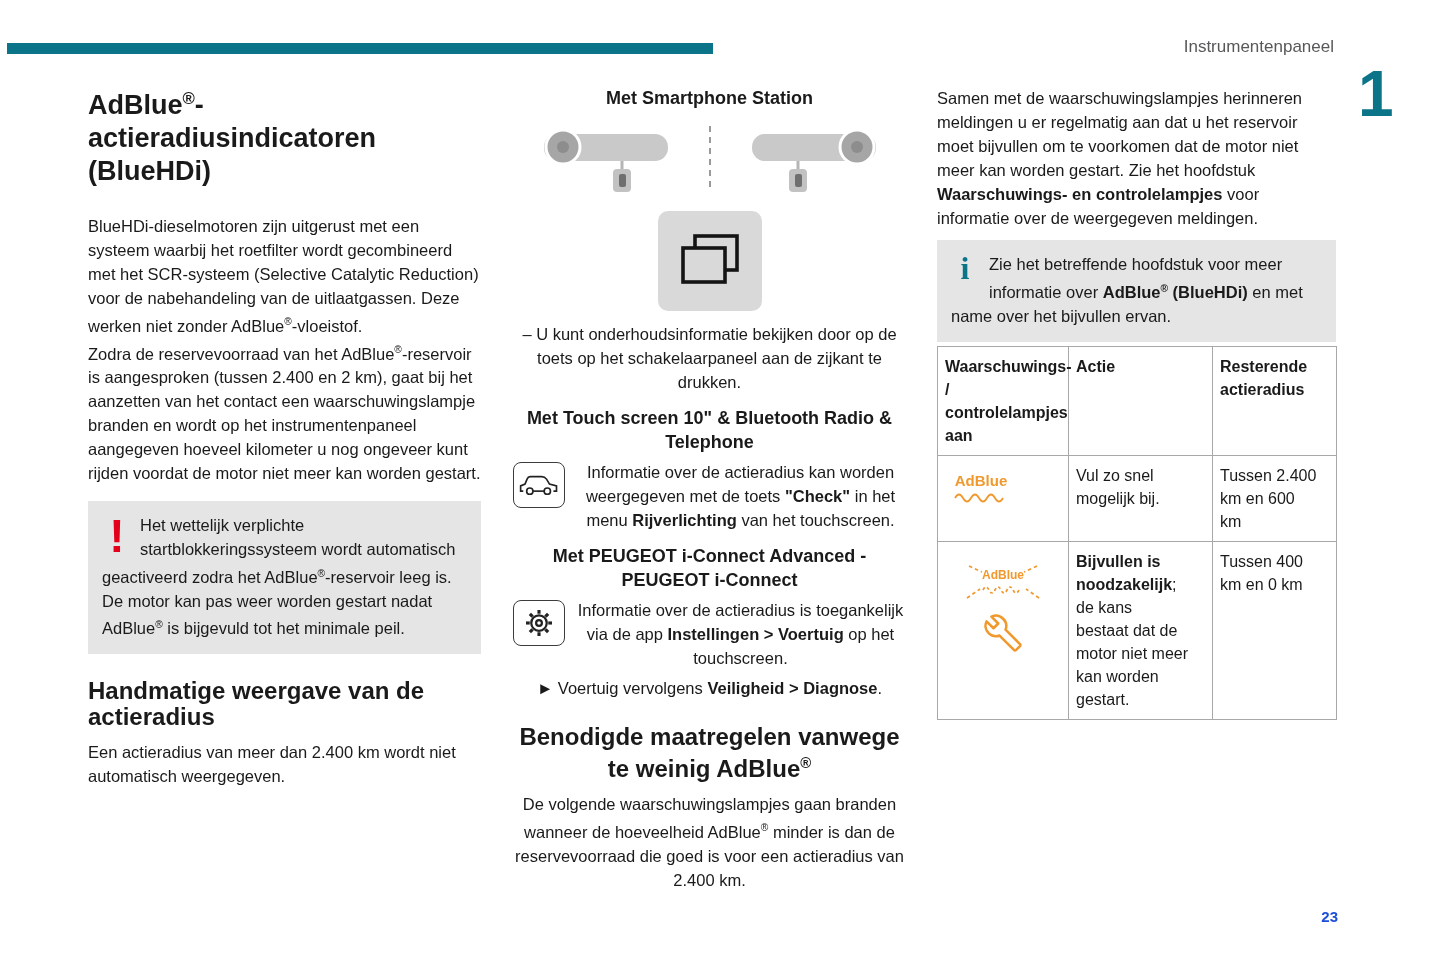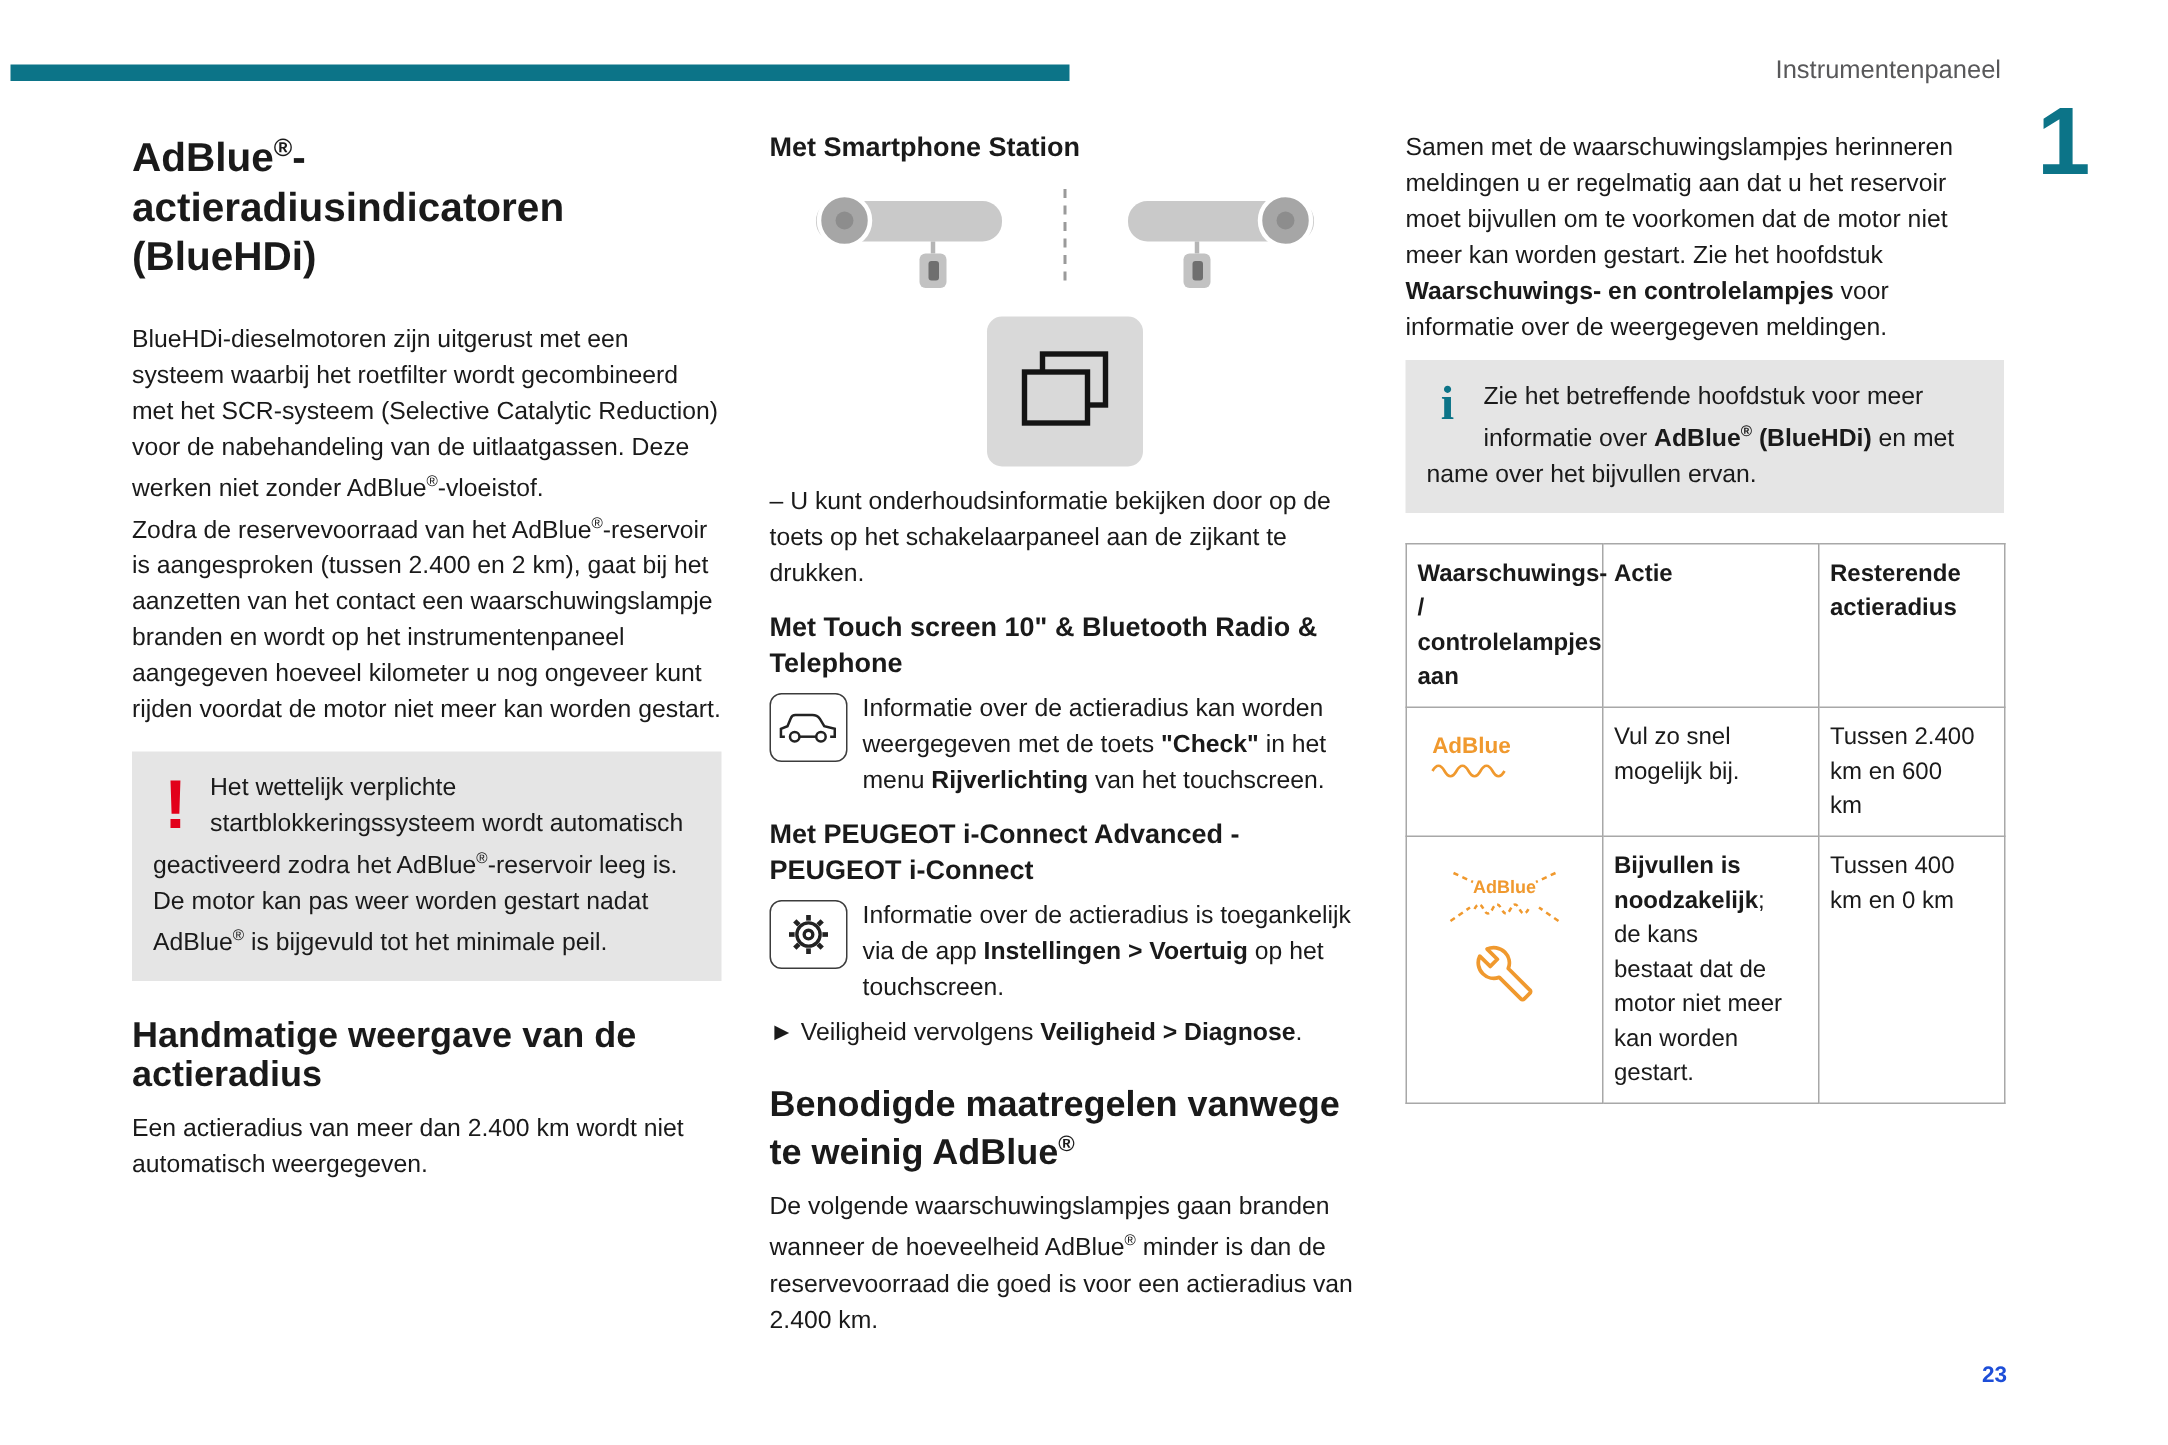--- a/index.html
+++ b/index.html
@@ -12,21 +12,21 @@
   .sup { font-size:0.62em; vertical-align:super; }
   .pre { white-space:pre-line; }
 
   .topbar { position:absolute; left:7px; top:43px; width:706px; height:11px; background:var(--accent,#0c7488); }
   .header-label { position:absolute; top:37px; right:111px; font-size:17px; color:var(--graytext,#58585a); }
   .chapter-num { position:absolute; top:62px; left:1358px; font-size:64px; line-height:1; font-weight:bold; color:var(--accent,#0c7488); }
   .page-num { position:absolute; top:908px; right:107px; font-size:15px; font-weight:bold; color:#1d4ed8; }
 
   .col { position:absolute; font-size:16.5px; line-height:24px; }
   .col1 { left:88px; top:82px; width:393px; }
-  .col2 { left:513px; top:86px; width:393px; }
+  .col2 { left:513px; top:86px; width:393px;text-align:center; }
   .col3 { left:937px; top:86px; width:399px; }
 
   h1 { font-size:27px; line-height:33px; margin-bottom:26px; font-weight:bold; }
   h2 { font-size:24px; line-height:26px; margin:24px 0 10px; font-weight:bold; }
   h3 { font-size:18px; line-height:24px; margin:12px 0 6px; font-weight:bold; }
   h3:first-child { margin-top:0; }
   p { margin:0; }
 
   .box { background:var(--boxbg,#e5e5e5); padding:12px 14px 14px; margin-top:16px; overflow:hidden; }
   .warn-glyph { float:left; width:30px; height:48px; margin-right:8px; font-size:46px; line-height:46px;
@@ -37,21 +37,21 @@
 
   .illus { margin:14px 0 10px; text-align:center; }
   .illus-dash { display:block; margin:0 auto 14px; }
   .btn-icon { display:block; margin:0 auto; }
 
   .icon-box { float:left; width:52px; height:46px; border:1.6px solid #3c3c3c; border-radius:8px;
               margin:2px 10px 2px 0; display:flex; align-items:center; justify-content:center; }
 
   .select-line { margin-top:6px; }
 
-  .spec-table { border-collapse:collapse; table-layout:fixed; width:399px; margin-top:20px; }
+  .spec-table { border-collapse:collapse; table-layout:fixed; width:399px; margin-top:4px; }
   .spec-table th, .spec-table td { border:1px solid var(--tableborder,#a8a8a8); padding:8px 7px;
               vertical-align:top; text-align:left; font-size:16px; line-height:23px; }
   .spec-table th { font-weight:bold; }
   .th-center { text-align:center; }
   .icon-cell { text-align:center; }
   .adblue-lamp { color:var(--orange,#f0992e); display:inline-block; margin-top:6px; }
   .lamp-stack { color:var(--orange,#f0992e); display:flex; flex-direction:column; align-items:center;
                 gap:8px; margin-top:8px; }
   svg text { font-family:"Liberation Sans", sans-serif; font-weight:bold; }
 </style>
@@ -138,21 +138,21 @@
           <line x1="19.4" y1="12" x2="22.4" y2="12"></line>
           <line x1="4.7" y1="4.7" x2="6.9" y2="6.9"></line>
           <line x1="17.1" y1="17.1" x2="19.3" y2="19.3"></line>
           <line x1="19.3" y1="4.7" x2="17.1" y2="6.9"></line>
           <line x1="6.9" y1="17.1" x2="4.7" y2="19.3"></line>
         </g>
       </svg>
     </span>
     <span><span>Informatie over de actieradius is toegankelijk via de app </span><span class="b">Instellingen &gt; Voertuig</span><span> op het touchscreen.</span></span>
   </p>
-  <p class="select-line"><span>►  Veiligheid vervolgens </span><span class="b">Veiligheid &gt; Diagnose</span><span>.</span></p>
+  <p class="select-line"><span>►  Voertuig vervolgens </span><span class="b">Veiligheid &gt; Diagnose</span><span>.</span></p>
 
   <h2><span>Benodigde maatregelen vanwege te weinig AdBlue</span><span class="sup">®</span></h2>
   <p><span>De volgende waarschuwingslampjes gaan branden wanneer de hoeveelheid AdBlue</span><span class="sup">®</span><span> minder is dan de reservevoorraad die goed is voor een actieradius van 2.400 km.</span></p>
 </section>
 
 <section class="col col3">
   <p><span>Samen met de waarschuwingslampjes herinneren meldingen u er regelmatig aan dat u het reservoir moet bijvullen om te voorkomen dat de motor niet meer kan worden gestart. Zie het hoofdstuk </span><span class="b">Waarschuwings- en controlelampjes</span><span> voor informatie over de weergegeven meldingen.</span></p>
 
   <div class="box" style="margin-top:10px;">
     <span class="info-glyph">i</span>

